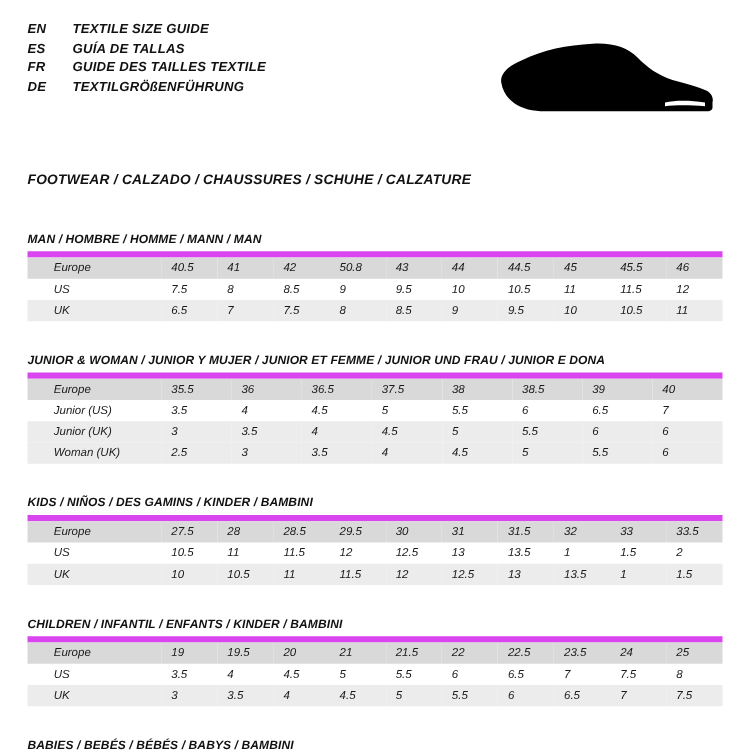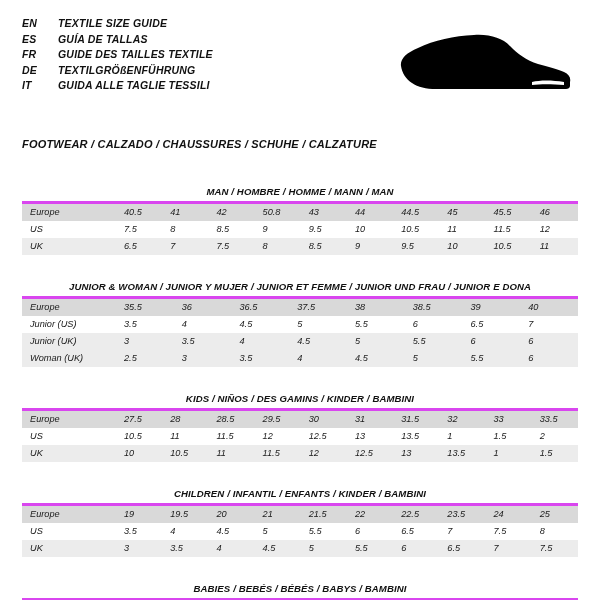--- a/index.html
+++ b/index.html
@@ -67,23 +67,22 @@
   
   .group {
     margin-top: 26px;
   }
   .group.first { margin-top: 36px; }
   .group-title {
     font-size: 9.6px;
     font-weight: bold;
     letter-spacing: 0.1px;
     padding-bottom: 4px;
-    border-bottom: 3px solid #d946ef;
+    border-bottom: 5px solid #d946ef;
     margin: 0;
-    text-align: center;
   }
   table.size {
     border-collapse: collapse;
     width: 556px;
     table-layout: fixed;
   }
   table.size td {
     font-size: 9.2px;
     height: 17px;
     line-height: 17px;
@@ -93,21 +92,21 @@
   }
   table.size tr.head td {
     background: #d9d9d9;
   }
   table.size tr.alt td {
     background: #ececec;
     margin-top: 12px;
   }
   table.size td.label {
     width: 86px;
-    padding-left: 8px;
+    padding-left: 21px;
   }
   table.size td.val {
     text-align: left;
   }
   .babies table.size td.val { width: 52px; }
   .babies table.size { width: 556px; }
 </style>
 </head>
 <body>
 
@@ -125,24 +124,20 @@
           <td class="lang-title">GUÍA DE TALLAS</td>
         </tr>
         <tr>
           <td class="lang-code">FR</td>
           <td class="lang-title">GUIDE DES TAILLES TEXTILE</td>
         </tr>
         <tr>
           <td class="lang-code">DE</td>
           <td class="lang-title">TEXTILGRÖßENFÜHRUNG</td>
         </tr>
-        <tr>
-          <td class="lang-code">IT</td>
-          <td class="lang-title">GUIDA ALLE TAGLIE TESSILI</td>
-        </tr>
       </tbody>
     </table>
 
     <div class="shoe-wrap">
       <svg viewBox="0 0 190 68" width="190" height="68" aria-hidden="true">
         <path fill="#000000" d="M36 18 C52 10 72 6 92 5 C108 4 120 8 128 16 C136 24 144 30 156 34 C166 37 176 39 182 42 C187 44 189 48 188 52 L188 56 C188 58 186 59 184 59 L54 59 C44 59 36 57 30 53 C24 49 20 43 19 36 C18 29 24 23 36 18 Z"></path>
         <path fill="#ffffff" d="M150 52 C158 50 170 50 182 52 L182 55 C170 54 158 54 150 55 Z"></path>
       </svg>
     </div>
   </div>

